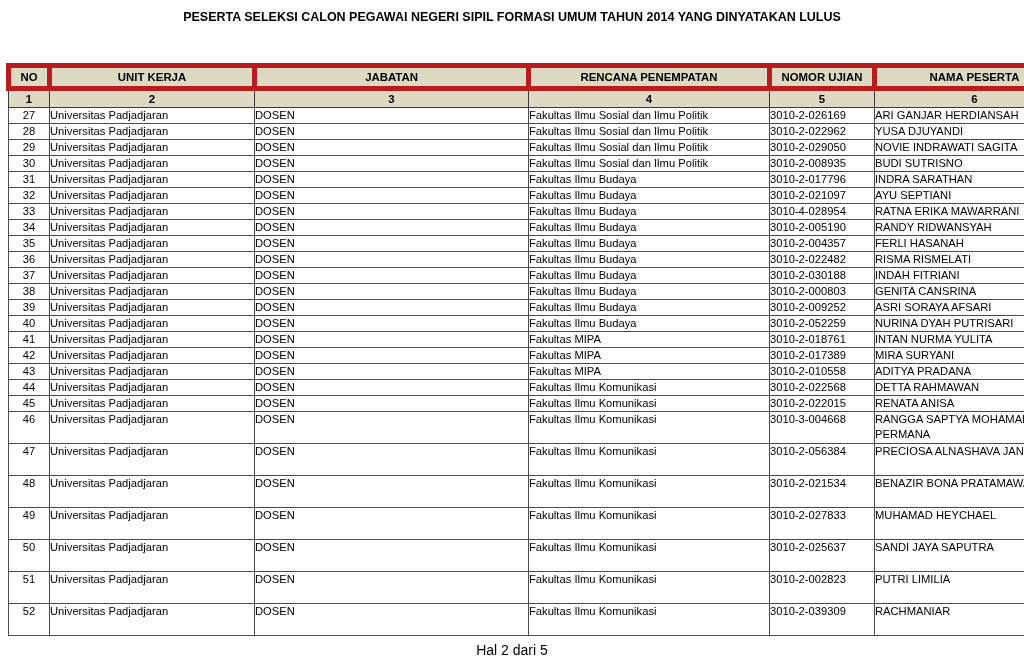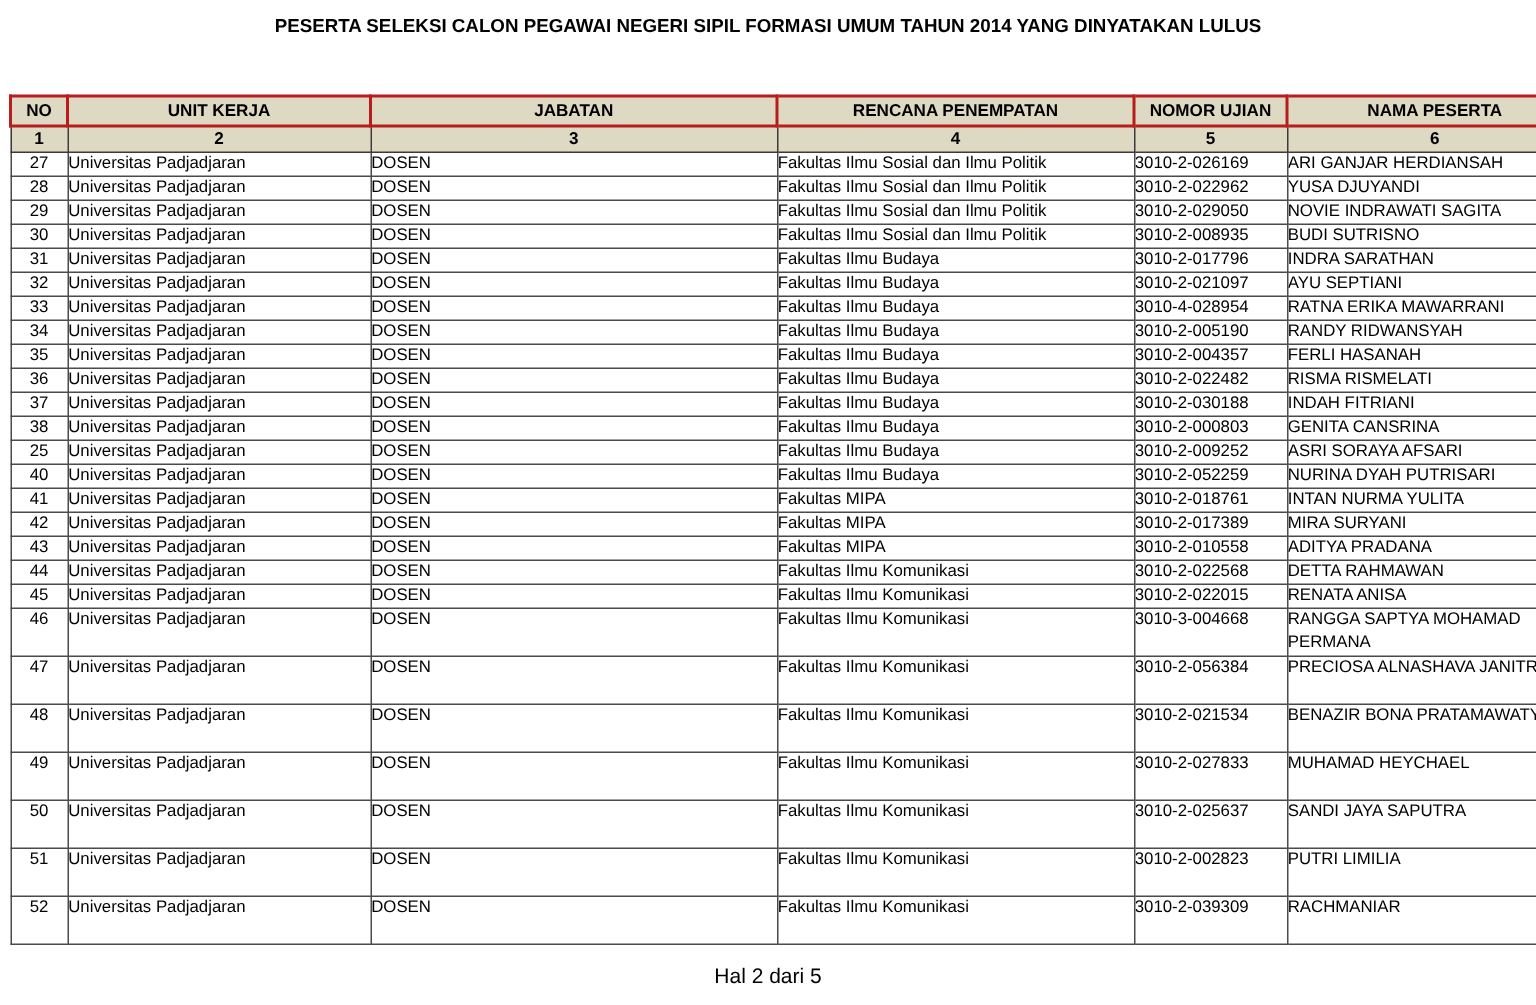--- a/index.html
+++ b/index.html
@@ -52,21 +52,21 @@
     font-weight: normal;
   }
   thead th.hdr {
     background: #ddd9c3;
     text-align: center;
     font-weight: bold;
     font-size: 11.4px;
     height: 18px;
     line-height: 18px;
     padding: 0 2px;
-    border: 2px solid #b91c1c;
+    border: 5px solid #b91c1c;
     vertical-align: middle;
     white-space: nowrap;
   }
   thead th.numhdr {
     background: #ddd9c3;
     text-align: center;
     font-weight: bold;
     font-size: 11.4px;
     height: 16px;
     line-height: 16px;
@@ -228,21 +228,21 @@
           </tr>
           <tr>
             <td class="c-no">38</td>
             <td class="c-unit">Universitas Padjadjaran</td>
             <td class="c-jab">DOSEN</td>
             <td class="c-renc">Fakultas Ilmu Budaya</td>
             <td class="c-nom">3010-2-000803</td>
             <td class="c-nama">GENITA CANSRINA</td>
           </tr>
           <tr>
-            <td class="c-no">25</td>
+            <td class="c-no">39</td>
             <td class="c-unit">Universitas Padjadjaran</td>
             <td class="c-jab">DOSEN</td>
             <td class="c-renc">Fakultas Ilmu Budaya</td>
             <td class="c-nom">3010-2-009252</td>
             <td class="c-nama">ASRI SORAYA AFSARI</td>
           </tr>
           <tr>
             <td class="c-no">40</td>
             <td class="c-unit">Universitas Padjadjaran</td>
             <td class="c-jab">DOSEN</td>

